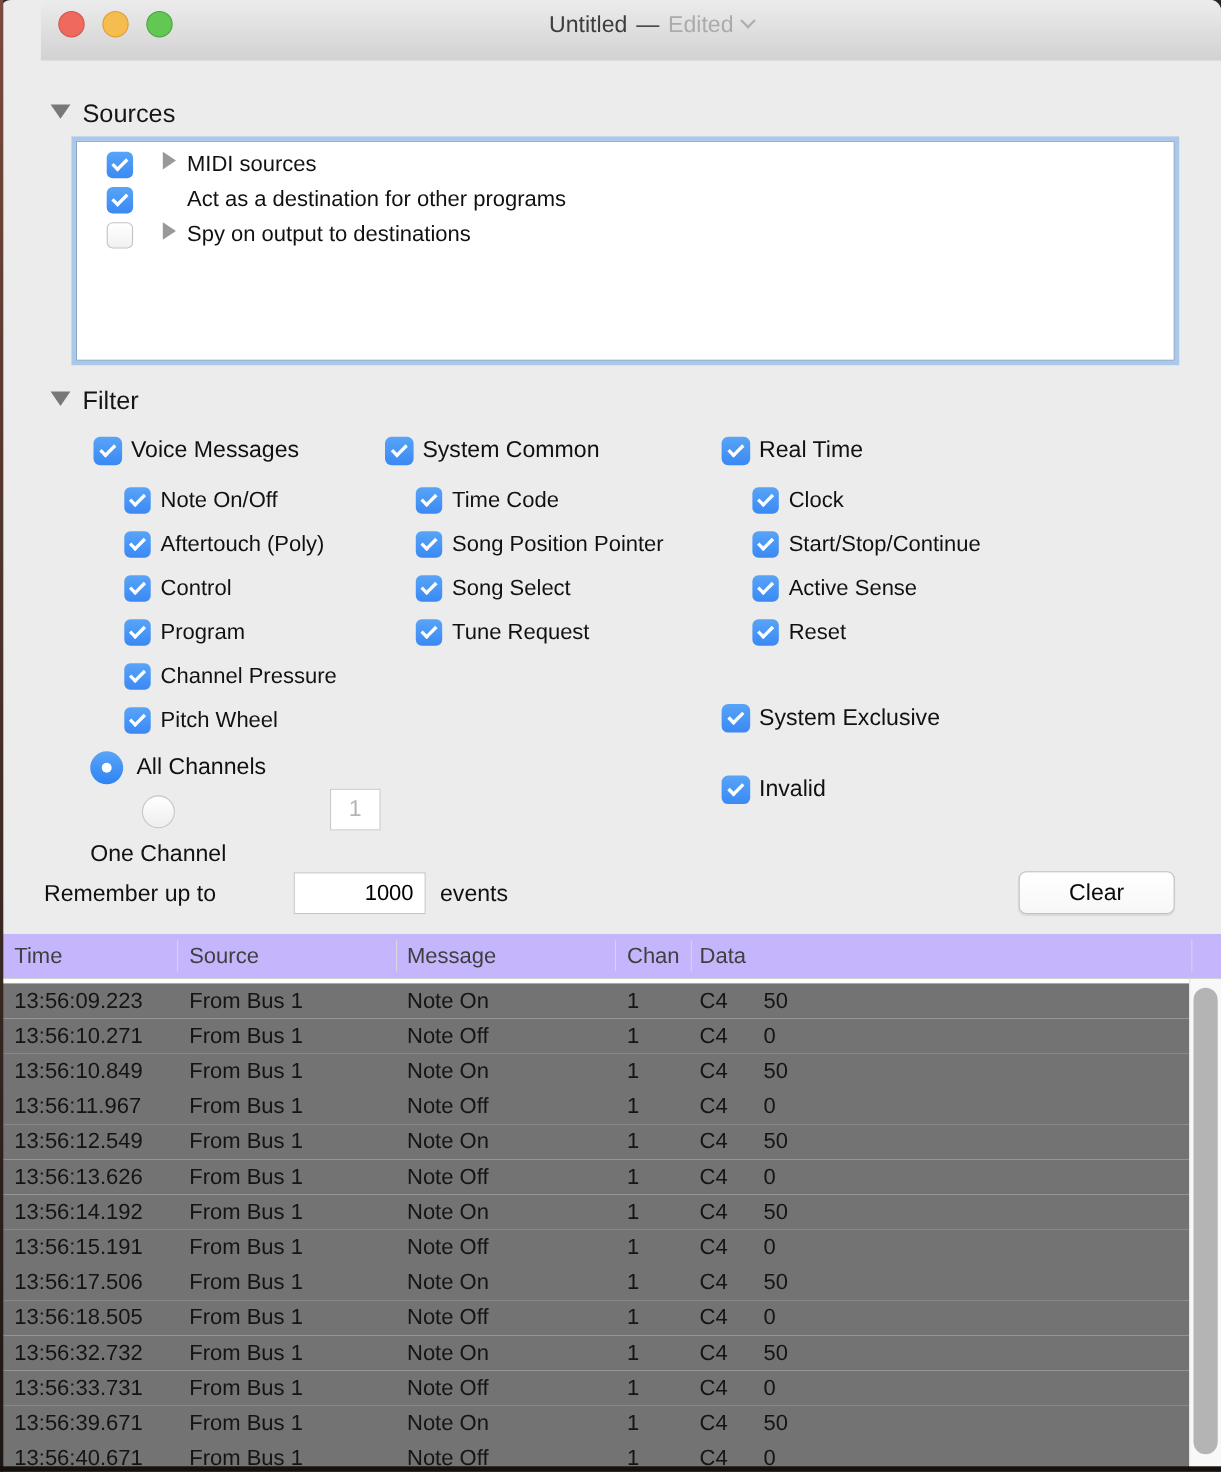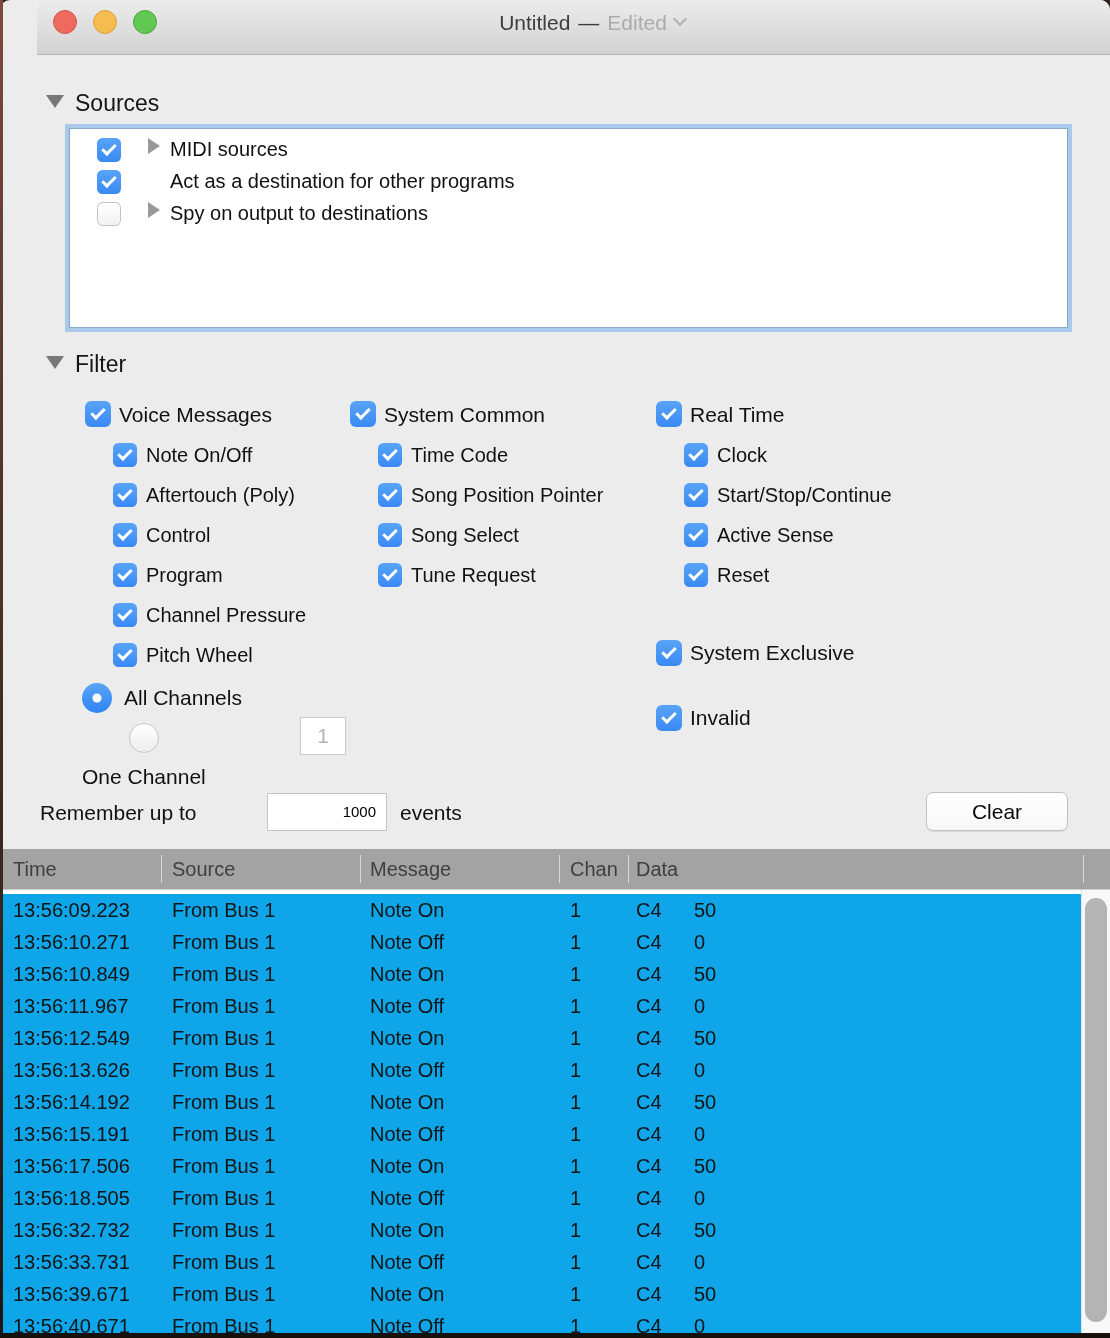--- a/index.html
+++ b/index.html
@@ -61,56 +61,56 @@
   .cb.unchecked { background:linear-gradient(180deg,#ffffff,#f1f1f1); border:1px solid #c2c2c2; }
   .radio { width:30px; height:30px; border-radius:50%; position:relative; flex:0 0 auto; }
   .radio.on { background:linear-gradient(180deg,#59a5f8,#2f83f3); }
   .radio.on::after { content:""; position:absolute; left:50%; top:50%; width:9px; height:9px;
     border-radius:50%; background:#fff; transform:translate(-50%,-50%); }
   .radio.off { background:linear-gradient(180deg,#ffffff,#eeeeee); border:1px solid #c6c6c6; }
 
   
   .fcol { position:absolute; top:397px; }
   .fcol-0 { left:85px; } .fcol-1 { left:350px; } .fcol-2 { left:656px; }
-  .fgroup-row { display:flex; align-items:flex-end; height:30px; gap:8px; font-size:21px; }
+  .fgroup-row { display:flex; align-items:flex-start; height:30px; gap:8px; font-size:21px; }
   .fitems { margin-top:8px; margin-left:28px; }
   .fitem { display:flex; align-items:center; height:40px; gap:9px; font-size:20px; }
   .extra-row { position:absolute; display:flex; align-items:center; height:30px; gap:8px; font-size:21px; }
   .extra-0 { left:656px; top:638px; }
   .extra-1 { left:656px; top:703px; }
 
   .radio-row { position:absolute; display:flex; align-items:center; gap:12px; height:30px; font-size:21px; }
   .radio-all { left:82px; top:683px; }
   .radio-one { left:82px; top:723px;flex-direction:column; }
   .one-chan-field { position:absolute; left:300px; top:717px; width:46px; height:38px;
     background:#fff; border:1px solid #c9c9c9; font-size:21px; color:#b5b5b5;
     text-align:center; line-height:36px; }
 
   
   .remember-label { position:absolute; left:40px; top:801px; font-size:21px; }
   .remember-field { position:absolute; left:267px; top:793px; width:120px; height:38px;
-    background:#fff; border:1px solid #c6c6c6; font-size:15px; color:#000;
+    background:#fff; border:1px solid #c6c6c6; font-size:20px; color:#000;
     text-align:right; padding-right:10px; line-height:36px; }
   .events-label { position:absolute; left:400px; top:801px; font-size:21px; }
   .clear-btn { position:absolute; left:926px; top:792px; width:142px; height:39px;
     background:linear-gradient(180deg,#ffffff,#f7f7f7); border:1px solid #c1c1c1; border-radius:7px;
     font-size:21px; color:#0a0a0a; display:flex; align-items:center; justify-content:center;
     box-shadow:0 1px 1px rgba(0,0,0,0.08); }
 
   
   .table-area { position:absolute; left:0; top:849px; width:1110px; height:485px; background:#fff; }
   .thead { display:grid; grid-template-columns:161px 199px 199px 69px 455px 1fr;
-    height:41px; border-bottom:1px solid #d0d0d0; background:#a3a3a3; }
+    height:41px; border-bottom:1px solid #d0d0d0; background:#c4b5fd; }
   .th { position:relative; display:flex; align-items:center; font-size:20px; color:#3f3f3f; }
   .th + .th::before { content:""; position:absolute; left:0; top:6px; bottom:6px; width:1px; background:#d8d8d8; }
   .th-time { padding-left:13px; } .th-source { padding-left:11px; } .th-message { padding-left:10px; }
   .th-chan { padding-left:11px; } .th-data { padding-left:8px; }
   .tbody { position:absolute; left:0; top:41px; right:0; bottom:0; overflow:hidden; padding-top:4px; }
   .tr { display:grid; grid-template-columns:161px 199px 199px 69px 1fr; height:32px;
-    align-items:center; font-size:20px; color:#141414; background:#0ea5e9; }
+    align-items:center; font-size:20px; color:#141414; background:#737373; }
   .td-time { padding-left:13px; } .td-source { padding-left:11px; } .td-message { padding-left:10px; }
   .td-chan { padding-left:11px; } .td-data { padding-left:8px; display:flex;align-items:flex-end; }
   .td-note { width:58px; flex:0 0 auto; }
 
   .scrollbar { position:absolute; left:1081px; top:41px; width:29px; bottom:0;
     background:#f8f8f8; border-left:1px solid #e4e4e4; }
   .scroll-thumb { position:absolute; left:3px; top:8px; width:22px; height:424px;
     background:#b4b4b4; border-radius:11px; }
 </style>
 </head>

